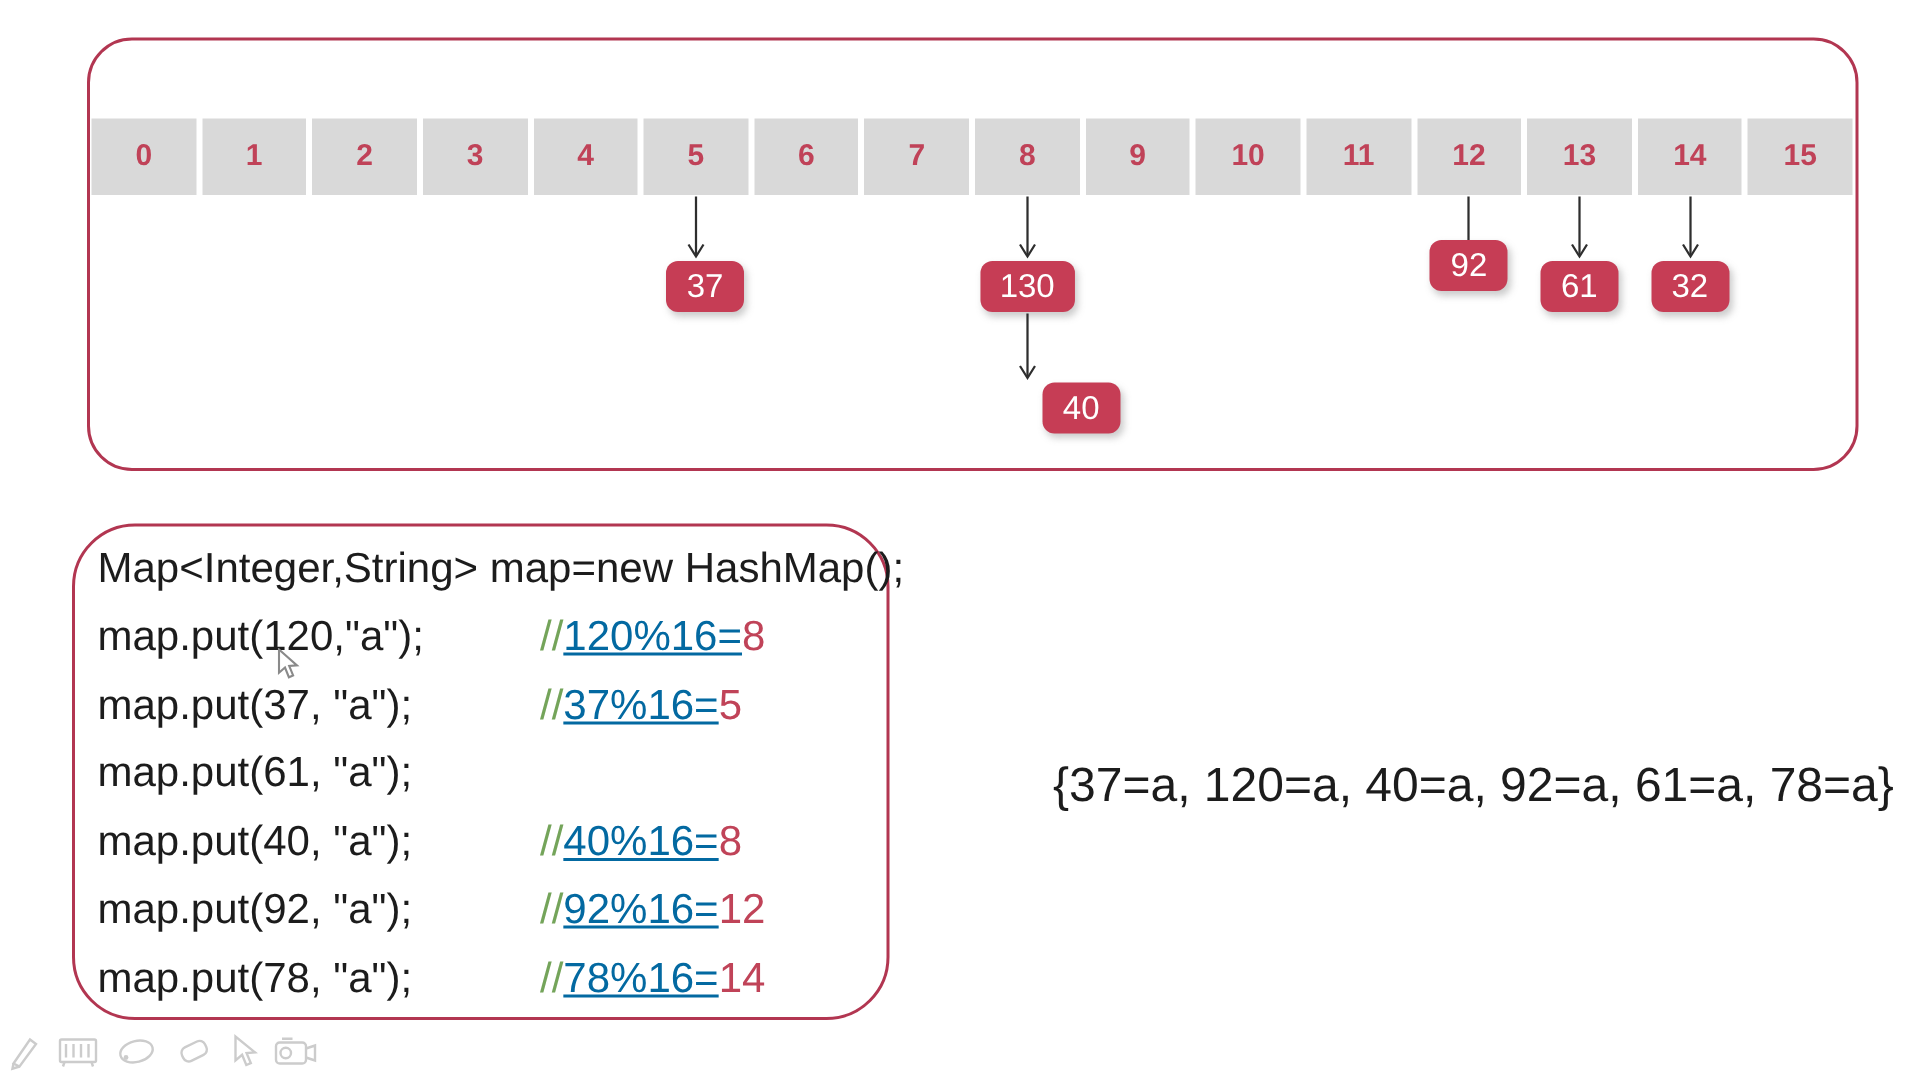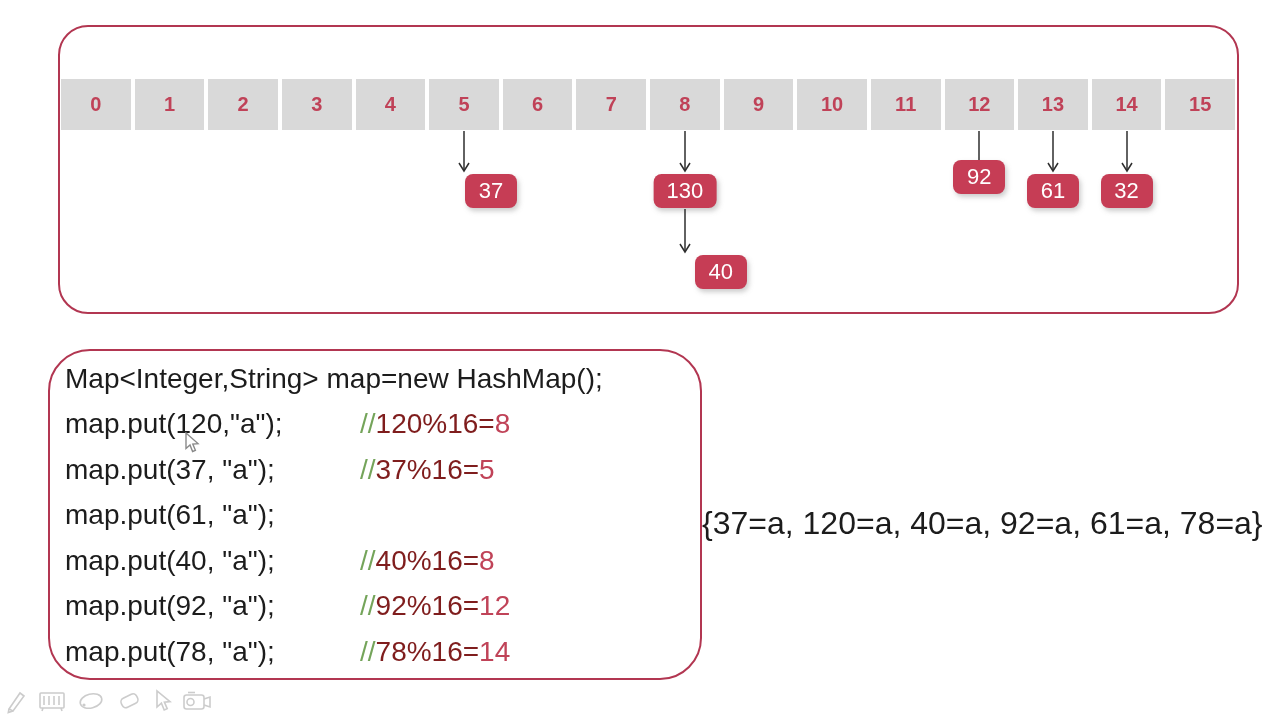--- a/index.html
+++ b/index.html
@@ -24,35 +24,35 @@
   .bucket-layer{position:absolute; left:0; top:0; width:1280px; height:720px; pointer-events:none;}
   .node-box{
     position:absolute; transform:translateX(-50%);
     height:34px; line-height:34px; padding:0 13px; min-width:26px;
     background:#c63d55; color:#ffffff; font-size:22px; text-align:center;
     border-radius:8px; box-shadow:2px 3px 5px rgba(110,110,110,0.35);
   }
   .arrow-svg{position:absolute; transform:translateX(-50%); overflow:visible;}
   
   .code-panel{
-    position:absolute; left:48px; top:349px; width:654px; height:331px;
+    position:absolute; left:48px; top:349px; width:545px; height:331px;
     border:2px solid #b23651; border-radius:42px; background:#ffffff;
     box-sizing:border-box; padding-top:5px;
   }
   .code-line{position:relative; height:45.5px;}
   .code-text{
     position:absolute; left:15px; top:50%; transform:translateY(-50%);
     font-size:28px; color:#1c1c1c; white-space:pre;
   }
   .comment{
     position:absolute; left:310px; top:50%; transform:translateY(-50%);
     font-size:28px; white-space:pre;
   }
   .comment .slashes{color:#74a45a;}
-  .comment .expr{color:#7f1d1d;}
+  .comment .expr{color:#0369a1;text-decoration:underline;}
   .comment .result{color:#c04358;}
   
   .result-text{
     position:absolute; left:702px; top:505px; font-size:32px; color:#1c1c1c;
   }
   
   .toolbar{
     position:absolute; left:4px; bottom:5px; height:28px;
     display:flex; align-items:center; gap:9px;
   }
@@ -83,21 +83,21 @@
       <div class="cell">12</div>
       <div class="cell">13</div>
       <div class="cell">14</div>
       <div class="cell">15</div>
     </div>
   <div class="bucket-layer">
       <svg width="18" height="42" class="arrow-svg" style="left: 463.925px; top: 131px;">
         <line x1="9" y1="0" x2="9" y2="39" stroke="#2e2e2e" stroke-width="1.5"></line>
         <polyline points="4,32 9,40 14,32" fill="none" stroke="#2e2e2e" stroke-width="1.5"></polyline>
       </svg>
-      <div class="node-box" style="left: 491px; top: 174px;">37</div>
+      <div class="node-box" style="left: 470px; top: 174px;">37</div>
       <svg width="18" height="42" class="arrow-svg" style="left: 684.8px; top: 131px;">
         <line x1="9" y1="0" x2="9" y2="39" stroke="#2e2e2e" stroke-width="1.5"></line>
         <polyline points="4,32 9,40 14,32" fill="none" stroke="#2e2e2e" stroke-width="1.5"></polyline>
       </svg>
       <div class="node-box" style="left: 684.8px; top: 174px;">130</div>
       <svg width="18" height="45" class="arrow-svg" style="left: 684.8px; top: 209px;">
         <line x1="9" y1="0" x2="9" y2="42" stroke="#2e2e2e" stroke-width="1.5"></line>
         <polyline points="4,35 9,43 14,35" fill="none" stroke="#2e2e2e" stroke-width="1.5"></polyline>
       </svg>
       <div class="node-box" style="left: 684.8px; top: 255px; margin-left: 36px;">40</div>

